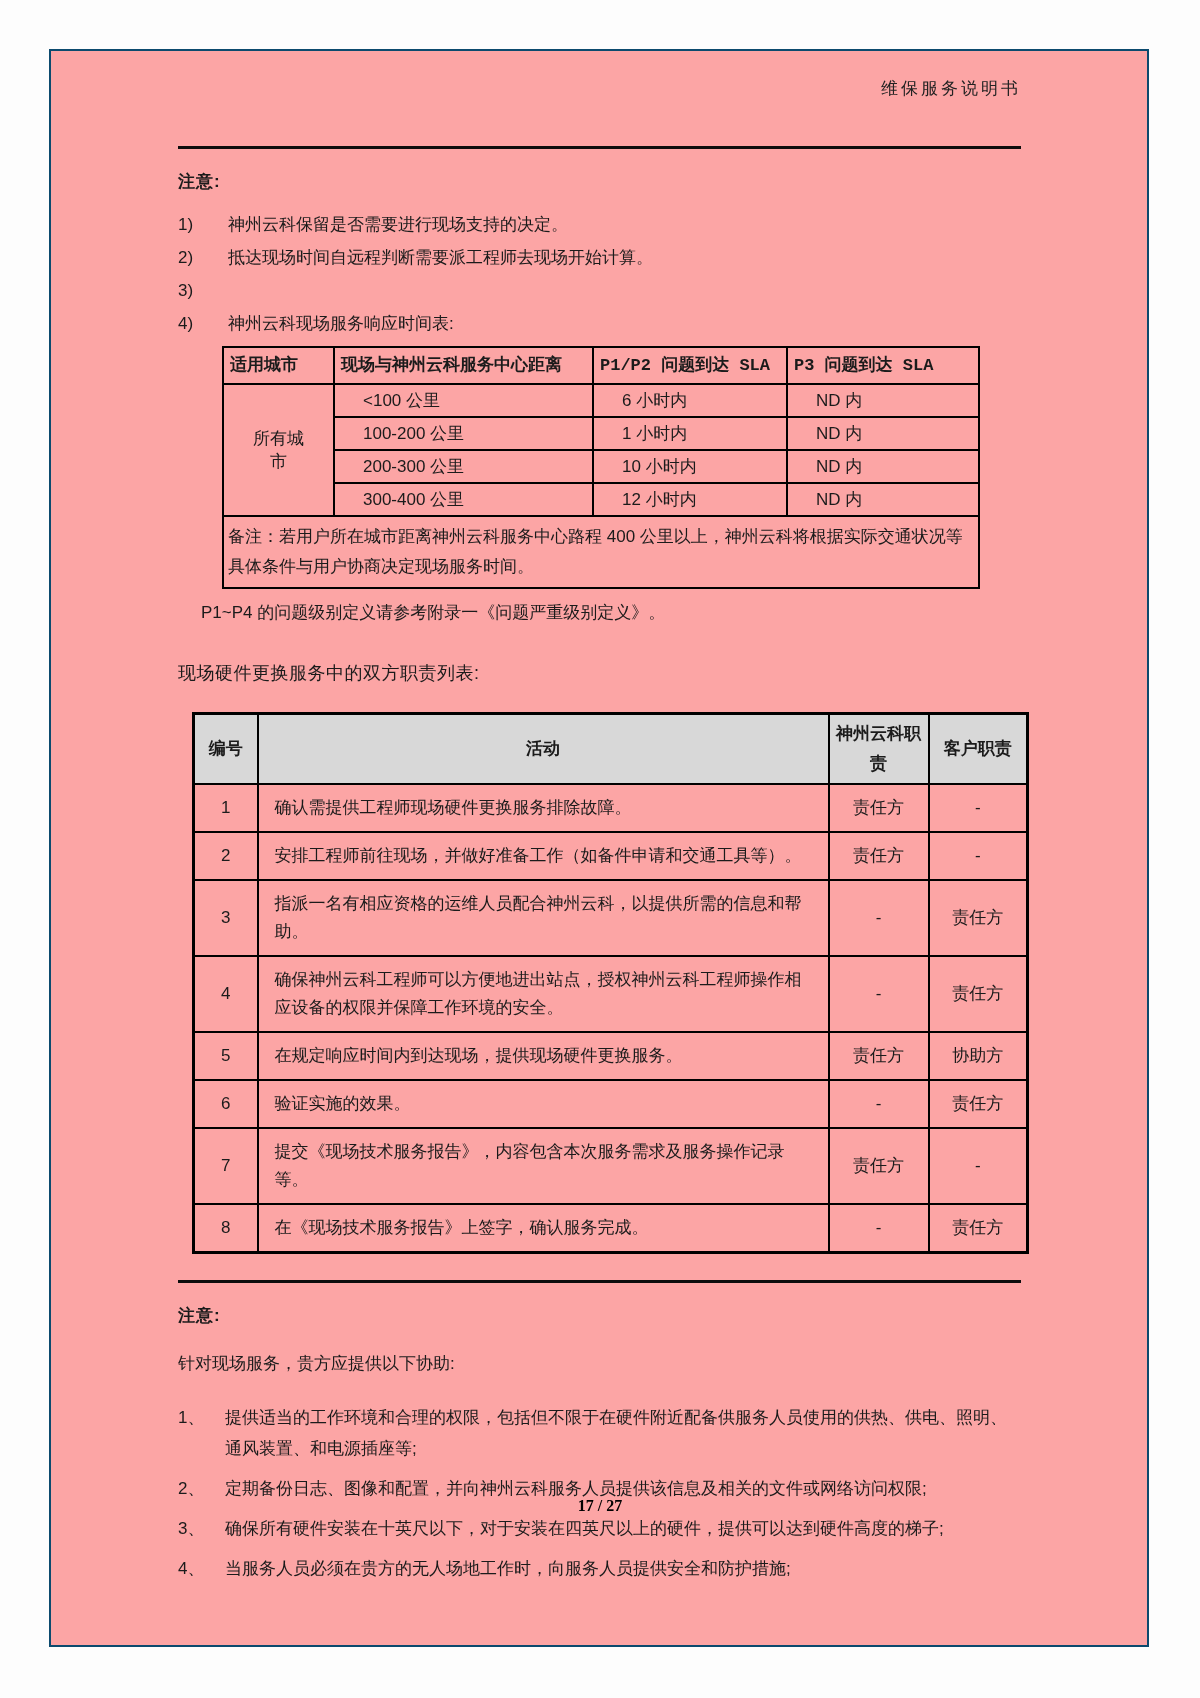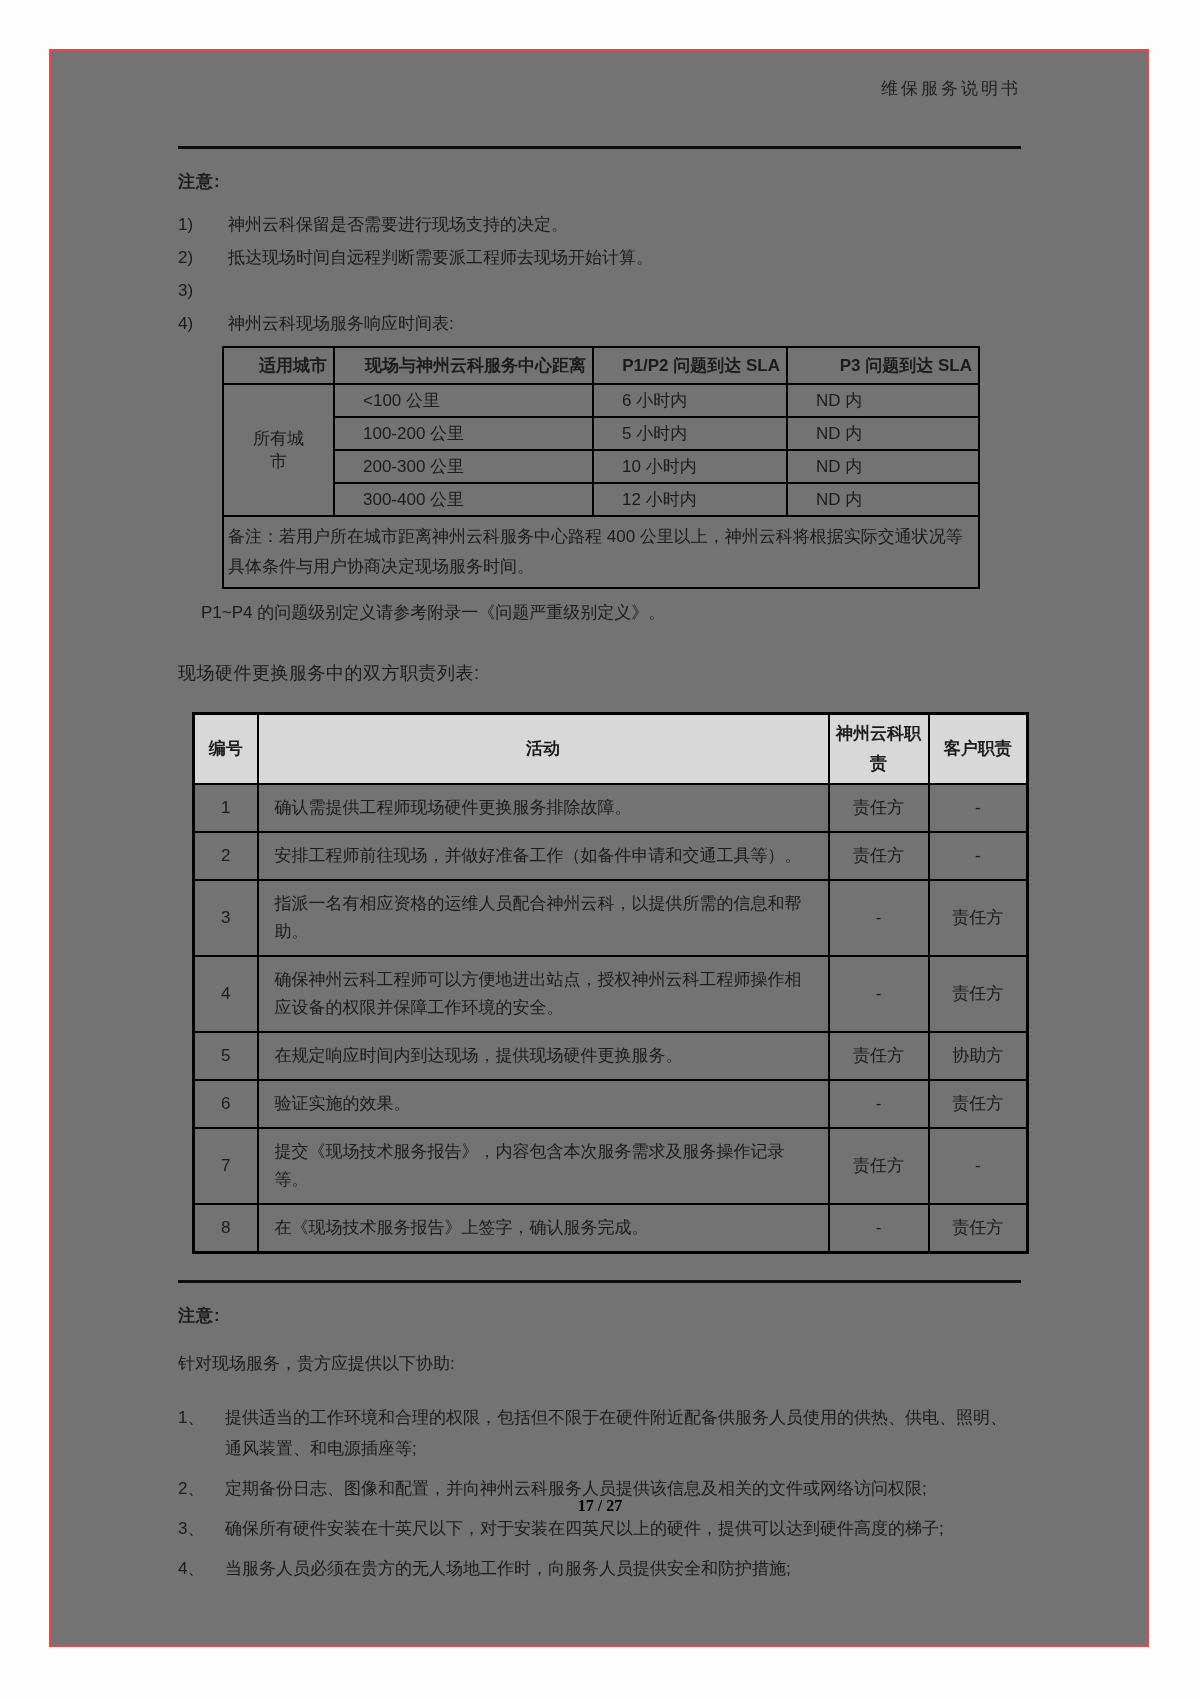--- a/index.html
+++ b/index.html
@@ -2,41 +2,41 @@
 <html><head>
 <meta charset="utf-8">
 <style>
   html,body{margin:0;padding:0;background:#fdfdfd;}
   body{
     width:1200px;height:1698px;position:relative;
     font-family:"Liberation Sans",sans-serif;color:#1b1b1b;
   }
   .page-frame{
     position:absolute;left:49px;top:49px;width:1100px;height:1598px;
-    border:2px solid #ef4444;box-sizing:border-box;background:#737373;
+    border:2px solid #0c4a6e;box-sizing:border-box;background:#fca5a5;
   }
   .content{padding:26px 126px 0 127px;}
 
   .doc-header{
     text-align:right;font-family:"Liberation Serif",serif;
     font-size:17px;letter-spacing:3px;color:#222;
   }
   .rule{height:3px;background:#0d0d0d;margin-top:46px;}
   .rule2{height:3px;background:#0d0d0d;margin-top:26px;}
 
   .notice-label{font-weight:bold;font-size:17px;margin-top:21px;letter-spacing:1px;}
 
   .toplist{margin-top:15px;}
   .toplist .li{display:flex;line-height:33px;font-size:17px;}
   .toplist .num{width:50px;flex:none;}
 
   table{border-collapse:collapse;}
   .t1{margin:6px 0 0 44px;width:756px;table-layout:fixed;font-size:17px;}
   .t1 th,.t1 td{border:2px solid #000;}
-  .t1 th{font-weight:bold;text-align:right;line-height:29px;padding:3px 6px;}
+  .t1 th{font-weight:bold;text-align:left;line-height:29px;padding:3px 6px;font-family:Liberation Mono, monospace;}
   .t1 td{line-height:23px;padding:4px 28px;text-align:left;}
   .t1 td.city{text-align:center;}
   .t1 td.remark{line-height:30px;padding:5px 4px;}
 
   .note1{margin:12px 0 0 23px;font-size:17px;}
 
   .sec-title{margin-top:37px;font-size:18px;letter-spacing:.5px;}
 
   .t2{margin:27px 0 0 14px;width:834px;table-layout:fixed;font-size:17px;border:3px solid #000;}
   .t2 th,.t2 td{border:2px solid #000;}
@@ -101,21 +101,21 @@
         <th>P3 问题到达 SLA</th>
       </tr>
       <tr>
         <td class="city" rowspan="4">所有城市</td>
         <td>&lt;100 公里</td>
         <td>6 小时内</td>
         <td>ND 内</td>
       </tr>
       <tr>
         <td>100-200 公里</td>
-        <td>5 小时内</td>
+        <td>1 小时内</td>
         <td>ND 内</td>
       </tr>
       <tr>
         <td>200-300 公里</td>
         <td>10 小时内</td>
         <td>ND 内</td>
       </tr>
       <tr>
         <td>300-400 公里</td>
         <td>12 小时内</td>

